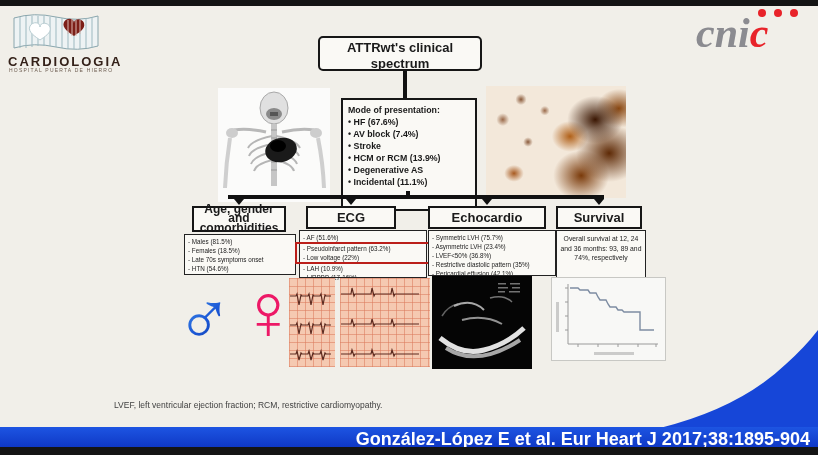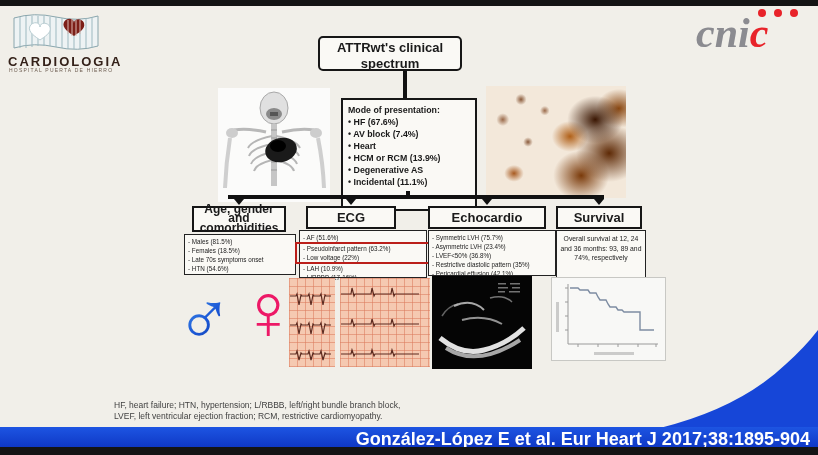--- a/index.html
+++ b/index.html
@@ -95,21 +95,21 @@
     </svg>
     <div class="logo-title abs" style="left:0;top:44px;">CARDIOLOGIA</div>
     <div class="logo-sub abs" style="left:1px;top:56px;">HOSPITAL PUERTA DE HIERRO</div>
   </div>
 
   <div class="abs" style="left:694px;top:2px;width:120px;height:58px;">
     <div class="abs cnic-dots" style="left:64px;top:1px;"><i></i><i></i><i></i></div>
     <div class="abs cnic" style="left:2px;top:10px;"><span class="g">cni</span><span class="r">c</span></div>
   </div>
 
-  <div class="abs box title-box" style="left:318px;top:36px;width:144px;height:35px;">
+  <div class="abs box title-box" style="left:318px;top:36px;width:164px;height:35px;">
     <span>ATTRwt's clinical spectrum</span>
   </div>
 
   <div class="abs cline" style="left:403px;top:71px;width:4px;height:27px;"></div>
 
   <div class="abs img-frame" style="left:218px;top:88px;width:112px;height:114px;">
     <svg width="112" height="114" viewBox="0 0 112 114">
       <rect width="112" height="114" fill="#fbfbfa"></rect>
       <ellipse cx="56" cy="20" rx="14" ry="16" fill="#e0e0e0" stroke="#a8a8a8"></ellipse>
       <ellipse cx="56" cy="26" rx="8" ry="6" fill="#8a8a8a"></ellipse>
@@ -141,21 +141,21 @@
       </g>
       <ellipse cx="63" cy="62" rx="16" ry="12" fill="#1a1a1a" transform="rotate(-14 63 62)"></ellipse>
       <ellipse cx="60" cy="58" rx="8" ry="6" fill="#000"></ellipse>
     </svg>
   </div>
 
   <div class="abs box mode-box" style="left:341px;top:98px;width:136px;height:113px;">
     <div>Mode of presentation:</div>
     <div class="mli">HF (67.6%)</div>
     <div class="mli">AV block (7.4%)</div>
-    <div class="mli">Heart</div>
+    <div class="mli">Stroke</div>
     <div class="mli">HCM or RCM (13.9%)</div>
     <div class="mli">Degenerative AS</div>
     <div class="mli">Incidental (11.1%)</div>
   </div>
 
   <div class="abs histo" style="left:486px;top:86px;width:140px;height:112px;"></div>
 
   <div class="abs cline" style="left:406px;top:191px;width:4px;height:5px;"></div>
   <div class="abs cline" style="left:228px;top:195px;width:376px;height:4px;"></div>
   <div class="abs ahead" style="left:234px;top:199px;"></div>
@@ -262,21 +262,20 @@
           <line x1="86" y1="66" x2="86" y2="69"></line>
         <line x1="104" y1="66" x2="104" y2="69"></line>
       </g>
       <rect x="42" y="74" width="40" height="3" fill="#bfbfbf" opacity="0.8"></rect>
       <rect x="4" y="24" width="3" height="30" fill="#bfbfbf" opacity="0.8"></rect>
       <path d="M18,10 H26 L28,12 H36 L38,15 H44 L46,19 L48,22 H54 L56,26 L58,29 H64 L66,32 H70 L72,34 H88 V52 H102" stroke="#7d8ca2" stroke-width="1.4" fill="none"></path>
     </svg>
   </div>
 
   <div class="abs footnote" style="left:114px;top:400px;width:360px;">
-    <div>HF, heart failure; HTN, hypertension; L/RBBB, left/right bundle branch block,</div>
     <div>LVEF, left ventricular ejection fraction; RCM, restrictive cardiomyopathy.</div>
   </div>
 
   <svg class="abs" style="left:660px;top:330px;" width="158" height="98" viewBox="0 0 158 98">
     <path d="M158,0 L158,98 L0,98 Q80,78 126,34 Q145,17 158,0 Z" fill="#1646d8"></path>
   </svg>
   <div class="abs blue-bar"></div>
   <div class="abs citation" style="right:8px;top:429px;">González-López E et al. Eur Heart J 2017;38:1895-904</div>
   <div class="abs bottom-edge"></div>
 

